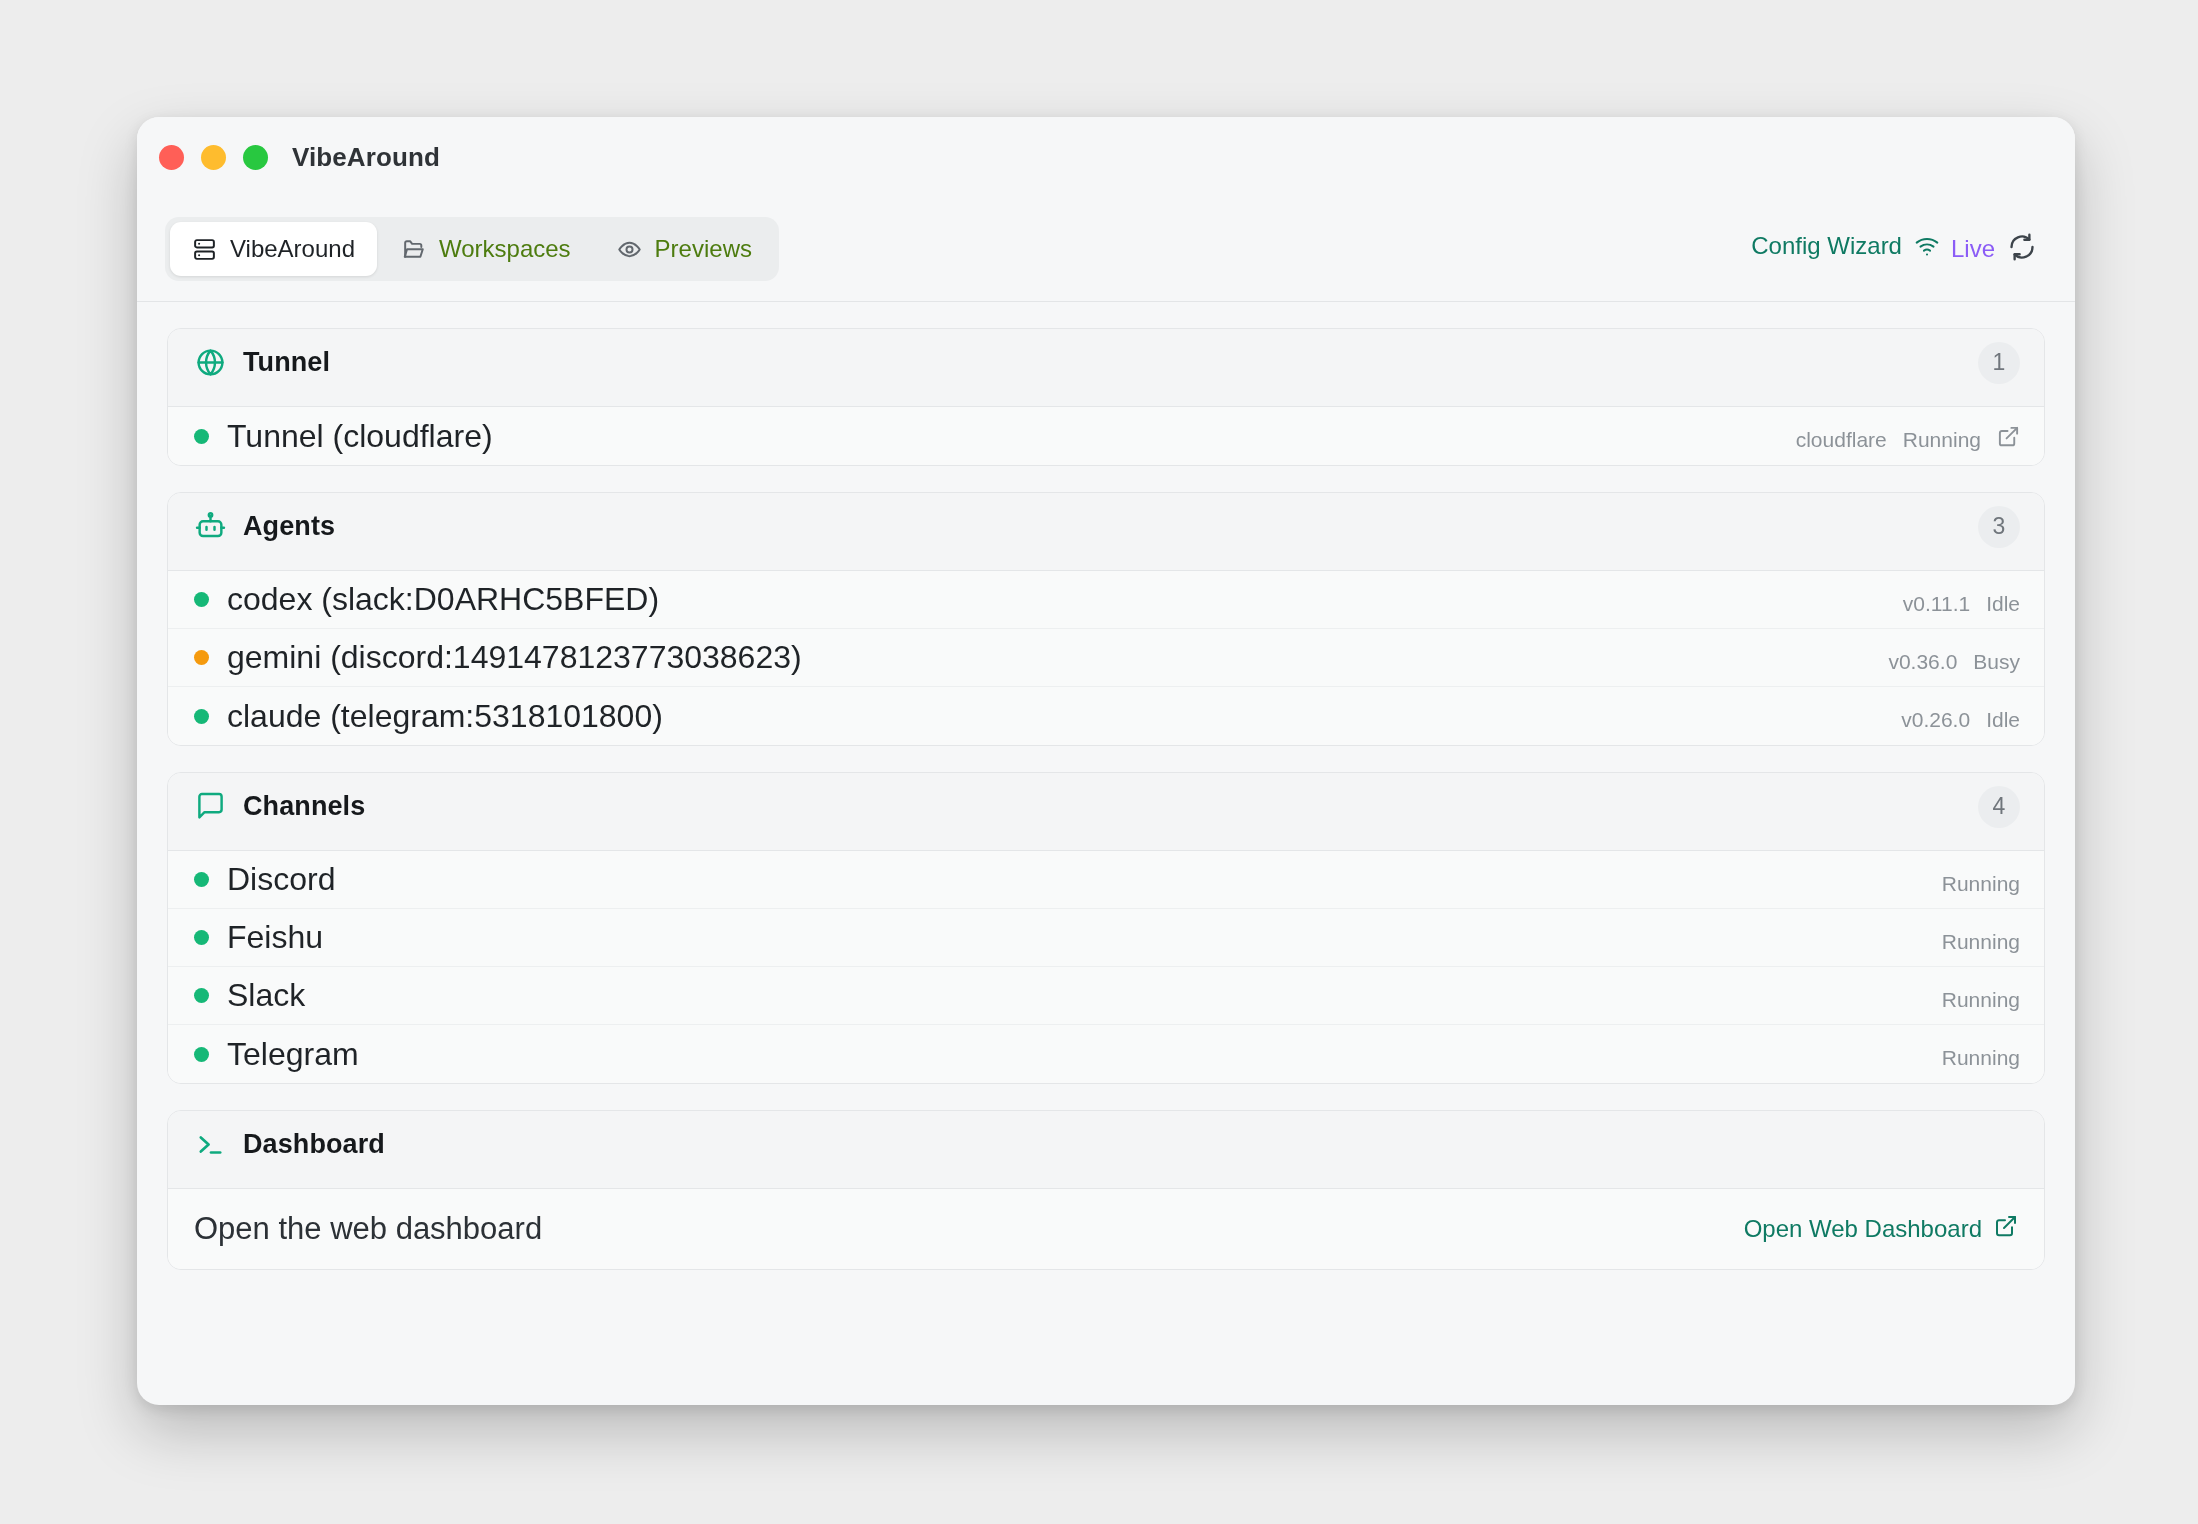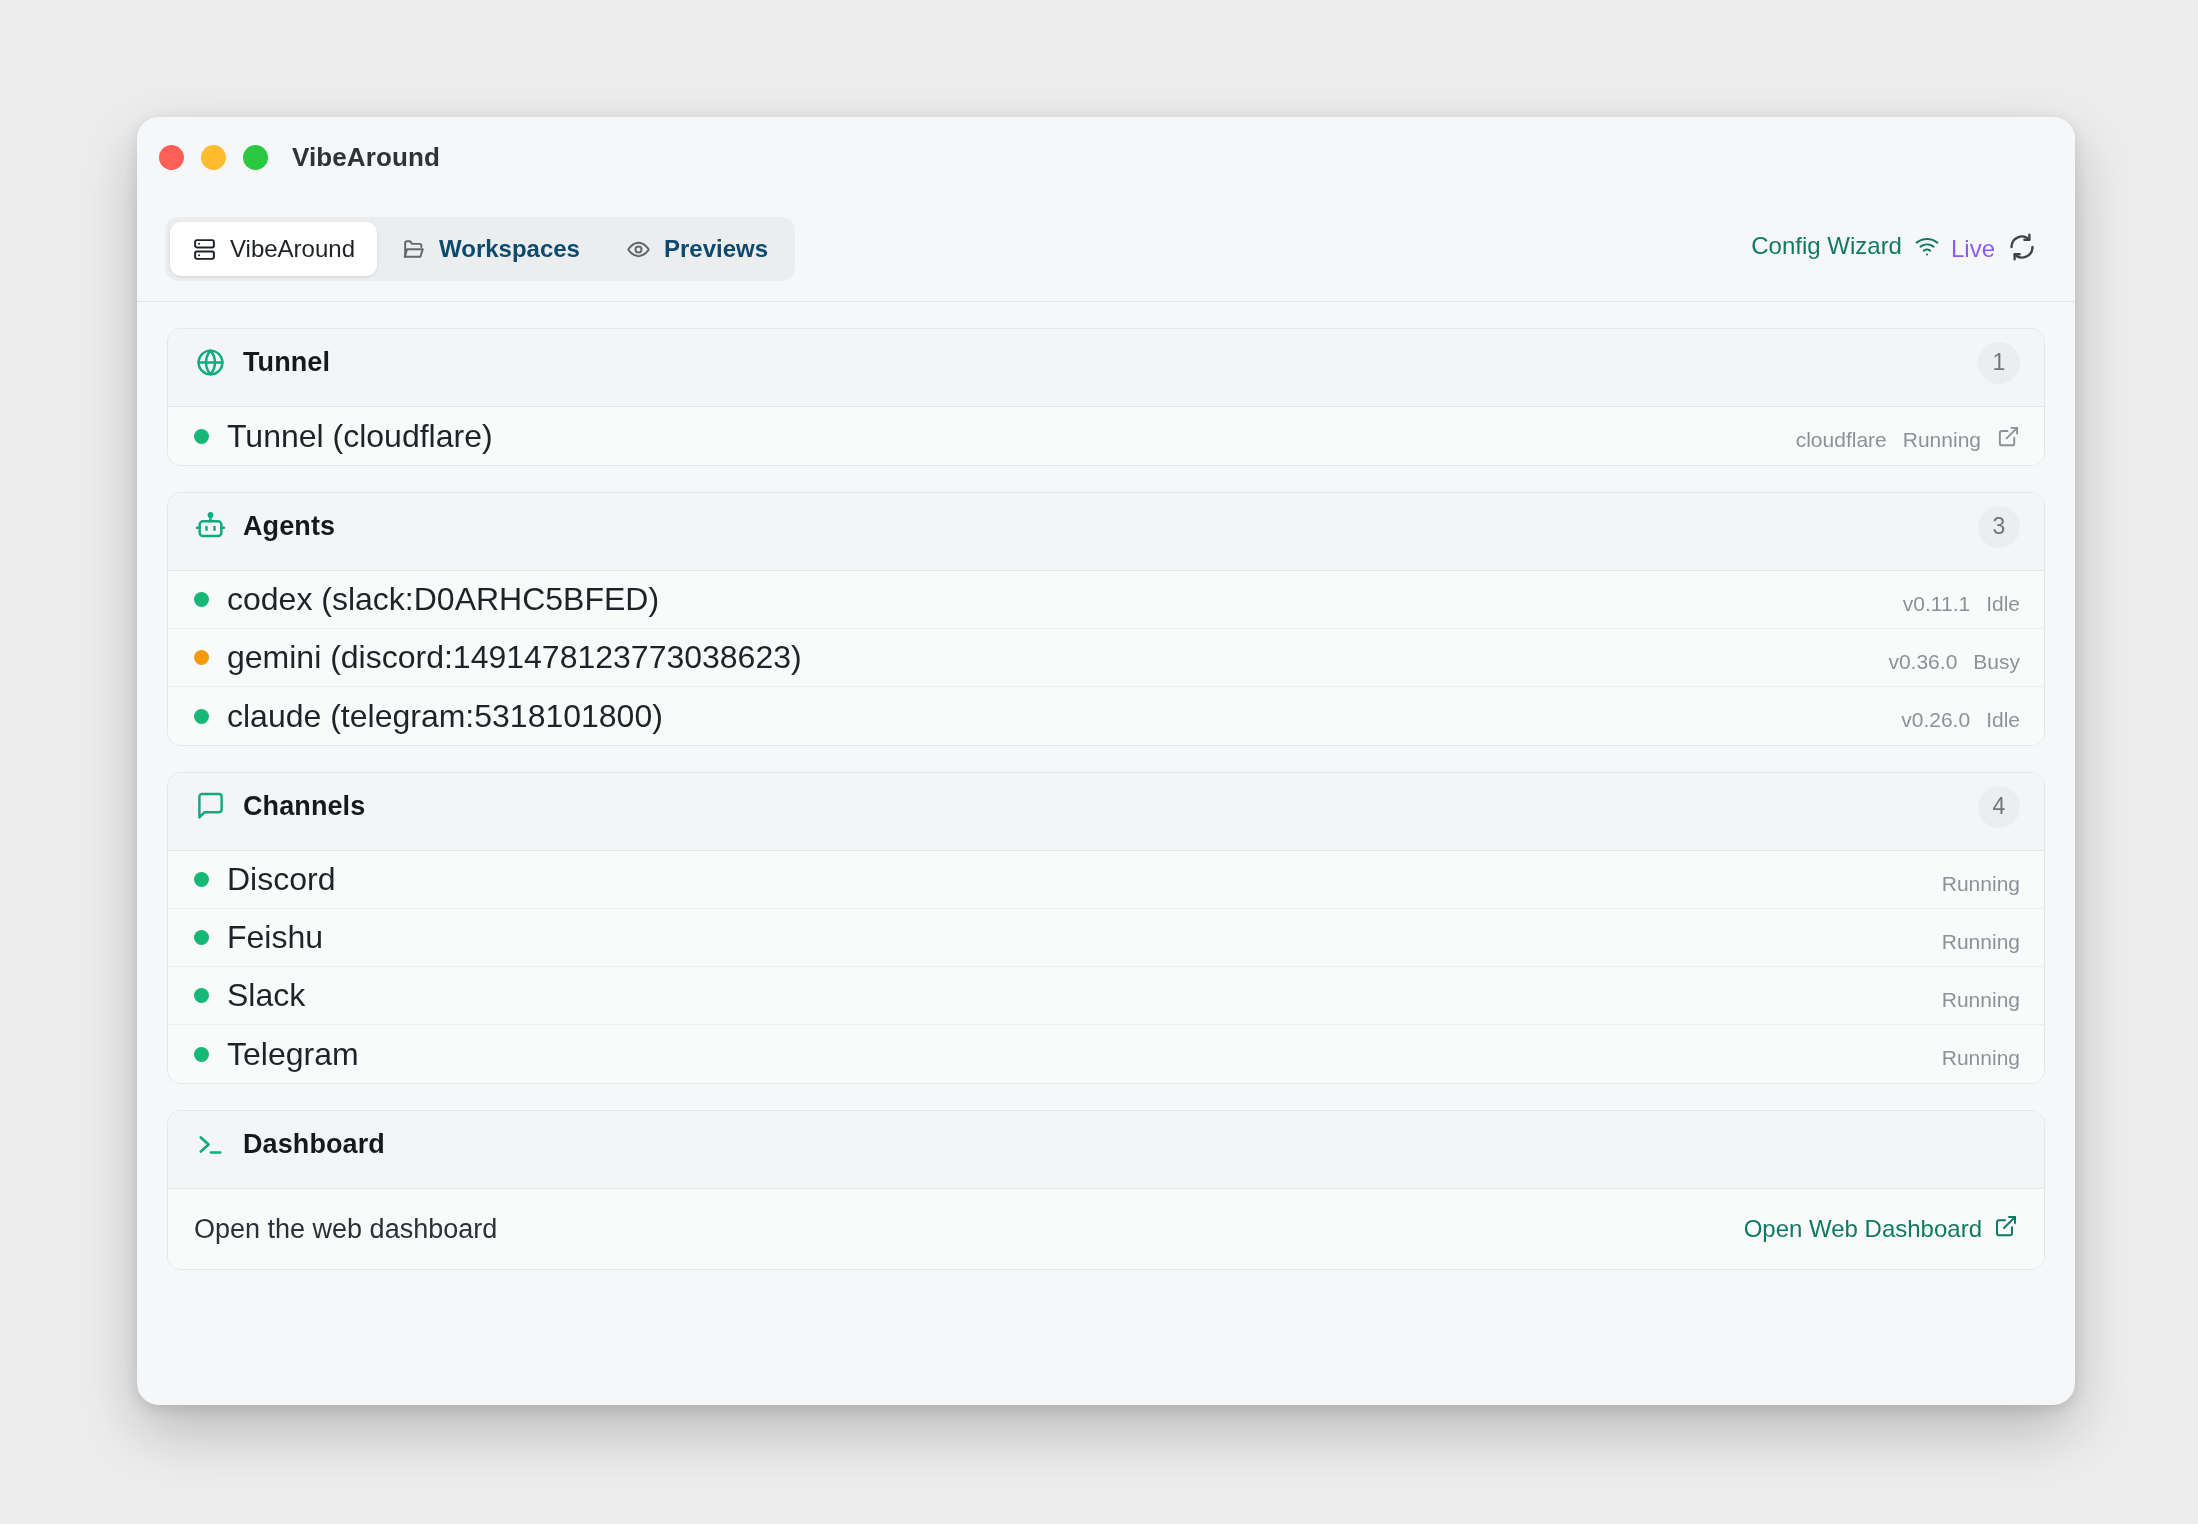--- a/index.html
+++ b/index.html
@@ -80,24 +80,23 @@
     gap: 2px;
   }
   .tab {
     display: flex;
     align-items: center;
     gap: 13px;
     height: 54px;
     padding: 0 22px;
     border-radius: 11px;
     font-size: 24px;
-    color: #0c4a6e;
+    color: #4d7c0f;
     cursor: pointer;
     white-space: nowrap;
-    font-weight: bold;
   }
   .tab.active {
     background: #ffffff;
     color: #1e2226;
     box-shadow: 0 1px 3px rgba(0,0,0,0.10);
     font-weight: 500;
   }
   .tab svg { display: block; }
 
   .toolbar-right {
@@ -206,21 +205,21 @@
 
   
   .dash-row {
     display: flex;
     align-items: center;
     height: 80px;
     padding: 0 26px;
     background: #f9fafa;
   }
   .dash-text {
-    font-size: 27px;
+    font-size: 31px;
     color: #2c3136;
   }
   .dash-link {
     margin-left: auto;
     display: flex;
     align-items: center;
     gap: 12px;
     font-size: 24px;
     color: #0f7a63;
     cursor: pointer;

